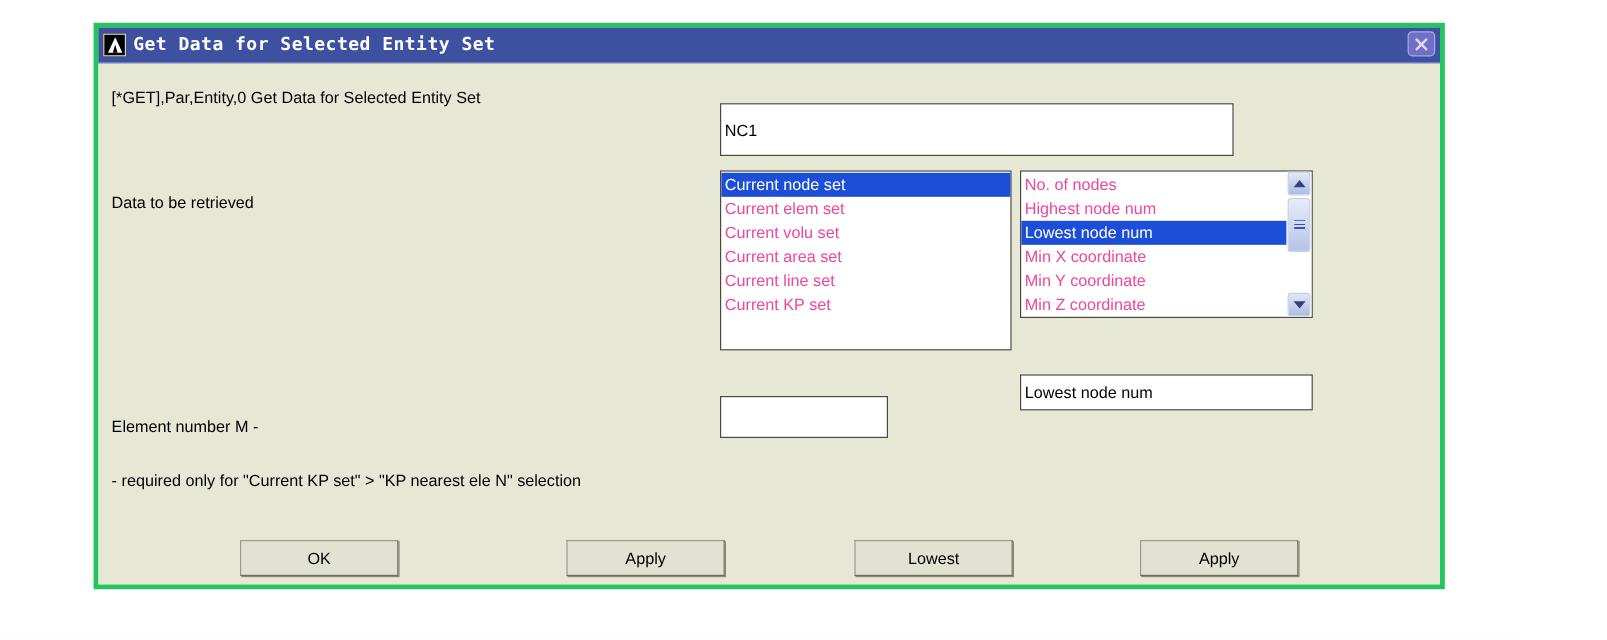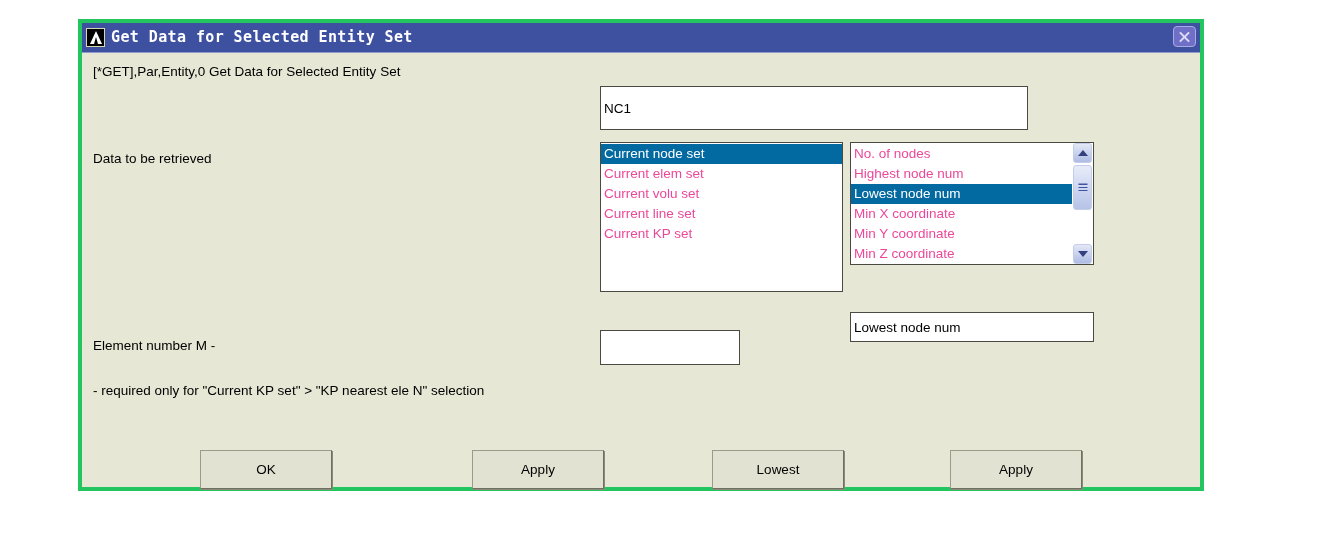--- a/index.html
+++ b/index.html
@@ -115,20 +115,21 @@
     background: #e7e7d5;
     font-size: 13.5px;
     color: #000000;
   }
   .lbl {
     position: absolute;
     white-space: nowrap;
     color: #000;
     font-size: 13.5px;
     line-height: 16px;
+    margin-top: 10px;
   }
 
   .subtitle { left: 11px; top: 11px; }
   .label-param { left: 11px; top: 42px; }
   .label-data  { left: 11px; top: 98px; }
   .label-elem  { left: 11px; top: 285px; }
   .label-note  { left: 11px; top: 330px; }
 
   
   .textfield {
@@ -191,21 +192,21 @@
   .lb-item {
     height: 20px;
     line-height: 20px;
     font-size: 13.5px;
     padding-left: 3px;
     white-space: nowrap;
     color: #ec4899;
     background: transparent;
   }
   .lb-item.selected {
-    background: #0369a1;
+    background: #1d4ed8;
     color: #ffffff;
   }
   .lb-left .lb-item.selected { width: 241px; }
   .lb-right .lb-item.selected { width: 222px; }
 
   
   .scrollbar {
     position: absolute;
     right: 0px;
     top: 0px;
@@ -277,21 +278,21 @@
     position: absolute;
     left: 0;
     top: 397px;
     width: 100%;
     height: 40px;
   }
   .btn {
     position: absolute;
     top: 0;
     width: 132px;
-    height: 39px;
+    height: 30px;
     background: #e2e2d2;
     border: 1px solid #9b9b8c;
     border-right-color: #6f6f62;
     border-bottom-color: #6f6f62;
     box-shadow: 1px 1px 0 #8a8a7b;
     box-sizing: border-box;
     font-family: "Liberation Sans", sans-serif;
     font-size: 13.5px;
     color: #000000;
     display: flex;
@@ -325,20 +326,21 @@
 
     <input class="textfield tf-param" type="text" value="NC1" style="">
 
     <div class="lbl label-data">Data to be retrieved</div>
 
     <div class="listbox lb-left">
       <div class="lb-inner">
         <div class="lb-item selected">Current node set</div>
         <div class="lb-item">Current elem set</div>
         <div class="lb-item">Current volu set</div>
+        <div class="lb-item">Current area set</div>
         <div class="lb-item">Current line set</div>
         <div class="lb-item">Current KP set</div>
       </div>
     </div>
 
     <div class="listbox lb-right">
       <div class="lb-inner">
         <div class="lb-item">No. of nodes</div>
         <div class="lb-item">Highest node num</div>
         <div class="lb-item selected">Lowest node num</div>

